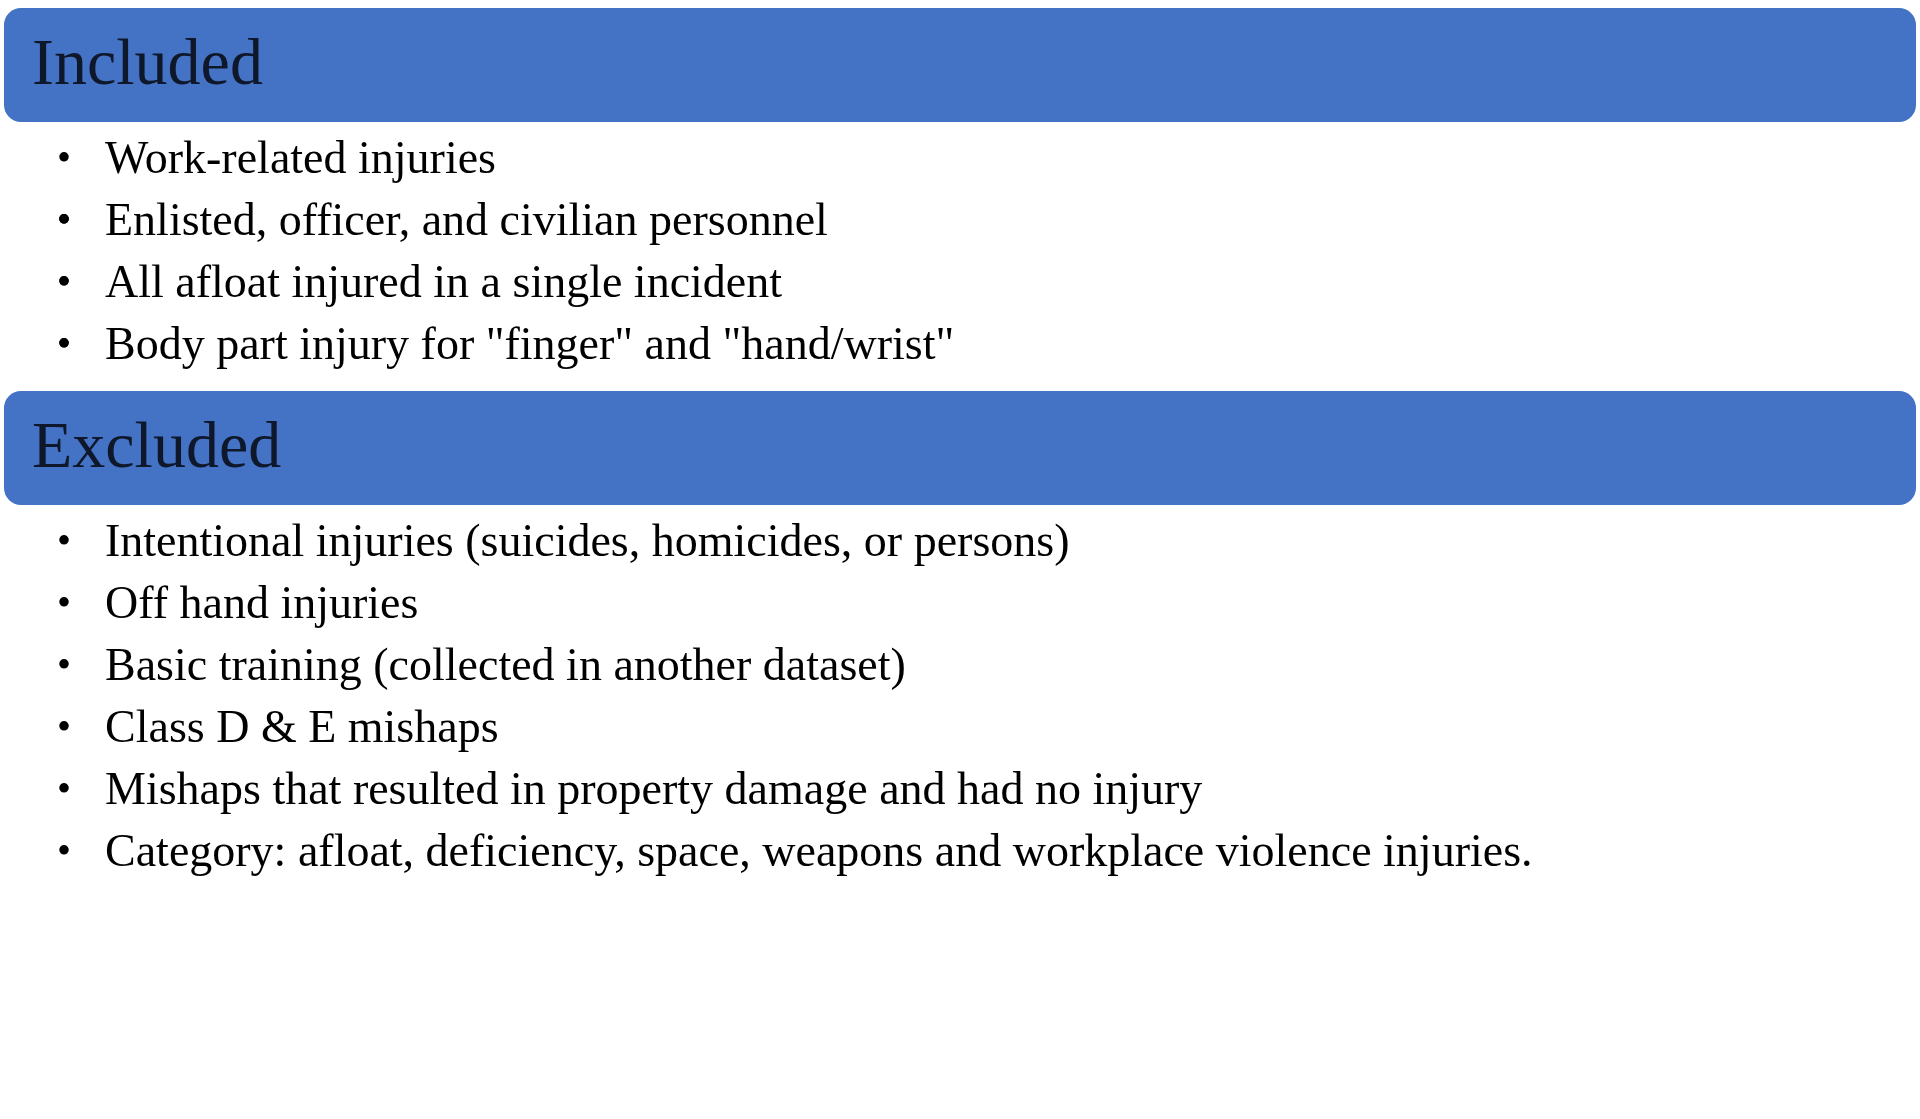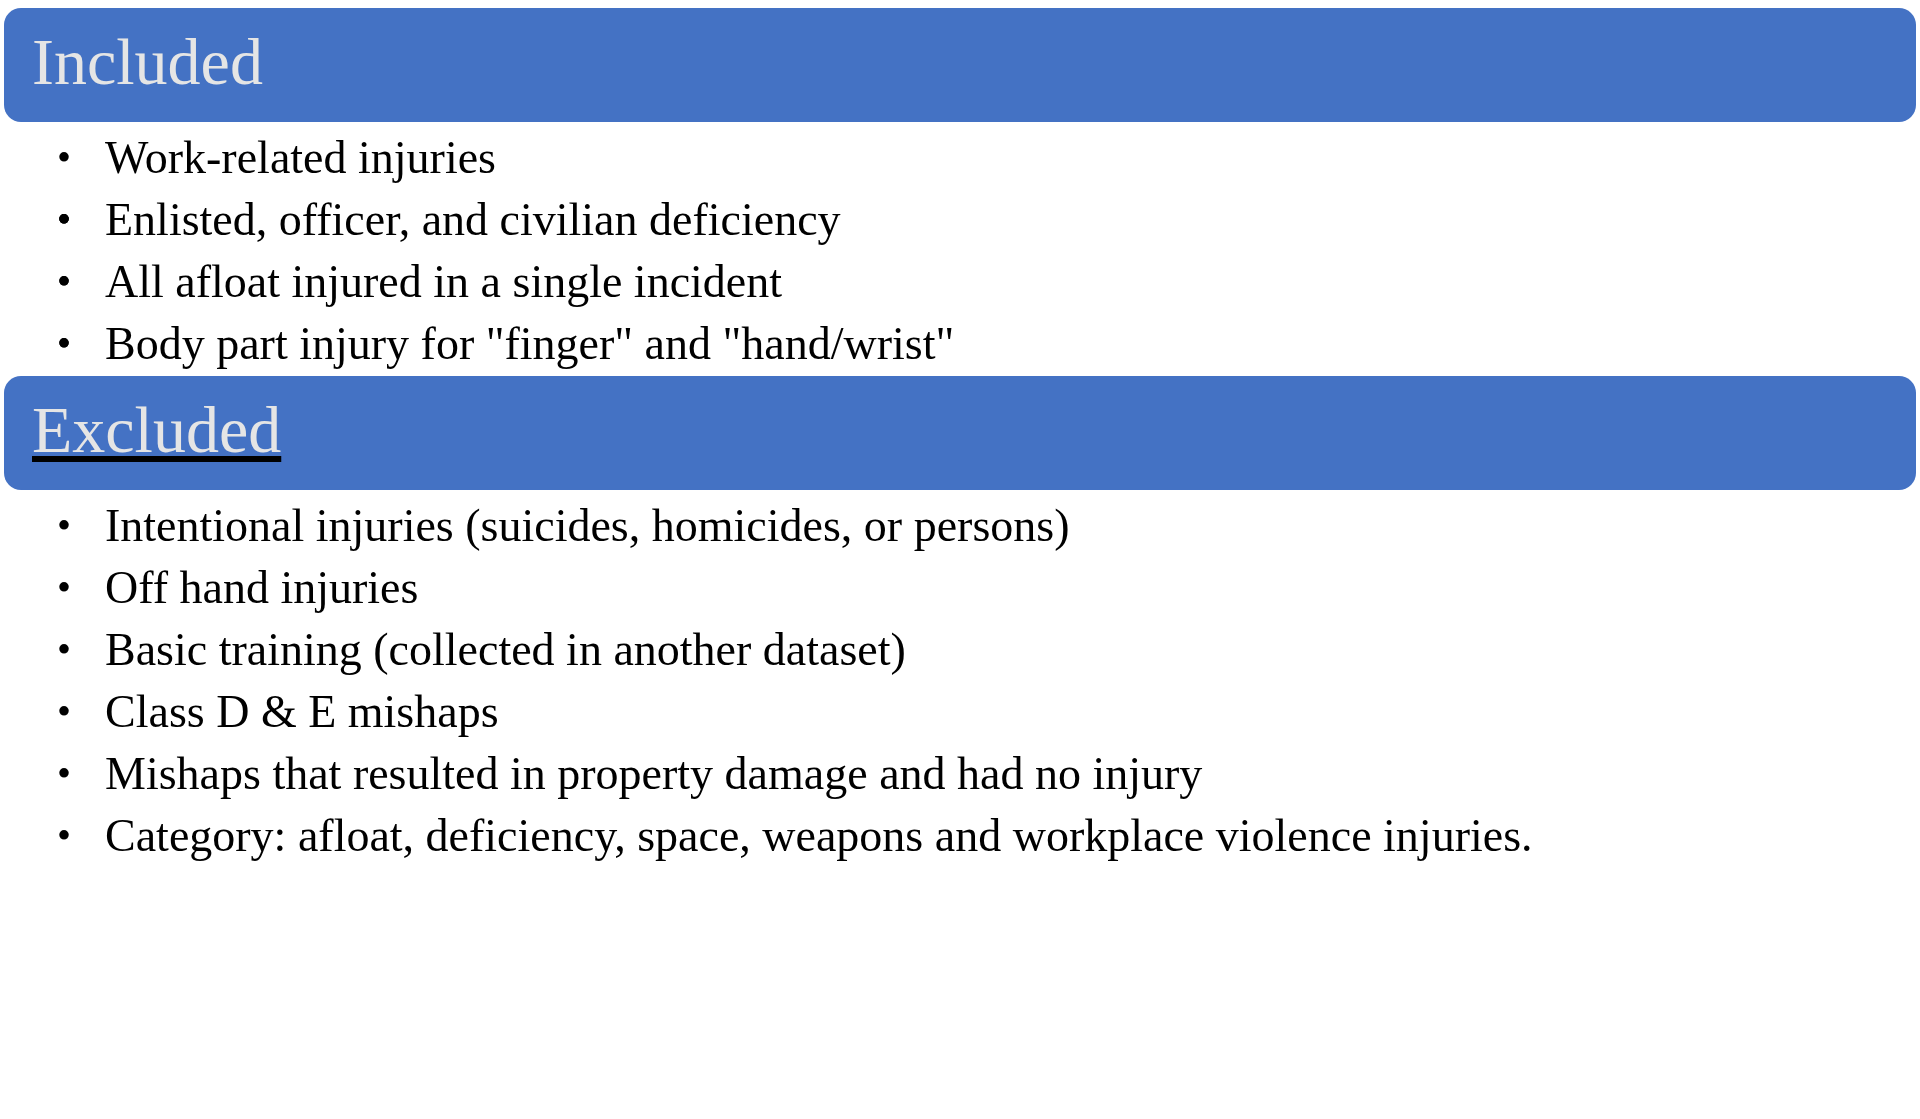--- a/index.html
+++ b/index.html
@@ -21,21 +21,21 @@
     width: 1912px;
     height: 114px;
     background: #4472C4;
     border-radius: 17px;
     display: flex;
     align-items: center;
     box-sizing: border-box;
     padding-left: 28px;
   }
   .header-bar .bar-title {
-    color: #e5e5e5;
+    color: #0f172a;
     font-size: 66px;
     line-height: 1;
     padding-bottom: 6px;
   }
   .bullet-list {
     list-style: none;
     margin: 5px 0 0 0;
     padding: 0;
   }
   .bullet-list li {
@@ -69,41 +69,41 @@
         <span>Work-related injuries</span>
       </li>
       <li>
         <span class="dot">•</span>
       </li>
       <li>
         <span class="dot">•</span>
       </li>
       <li>
         <span class="dot">•</span>
-        <span>Enlisted, officer, and civilian deficiency</span>
+        <span>Enlisted, officer, and civilian personnel</span>
       </li>
       <li>
         <span class="dot">•</span>
       </li>
       <li>
         <span class="dot">•</span>
         <span>All afloat injured in a single incident</span>
       </li>
       <li>
         <span class="dot">•</span>
       </li>
       <li>
         <span class="dot">•</span>
         <span>Body part injury for "finger" and "hand/wrist"</span>
       </li>
     </ul>
   </section>
 
   <section>
-    <div class="header-bar" style="margin-top:1px;text-decoration:underline;">
+    <div class="header-bar" style="margin-top:16px;">
       <span class="bar-title">Excluded</span>
     </div>
     <ul class="bullet-list">
       <li>
         <span class="dot">•</span>
         <span>Intentional injuries (suicides, homicides, or persons)</span>
       </li>
       <li>
         <span class="dot">•</span>
         <span>Off hand injuries</span>

